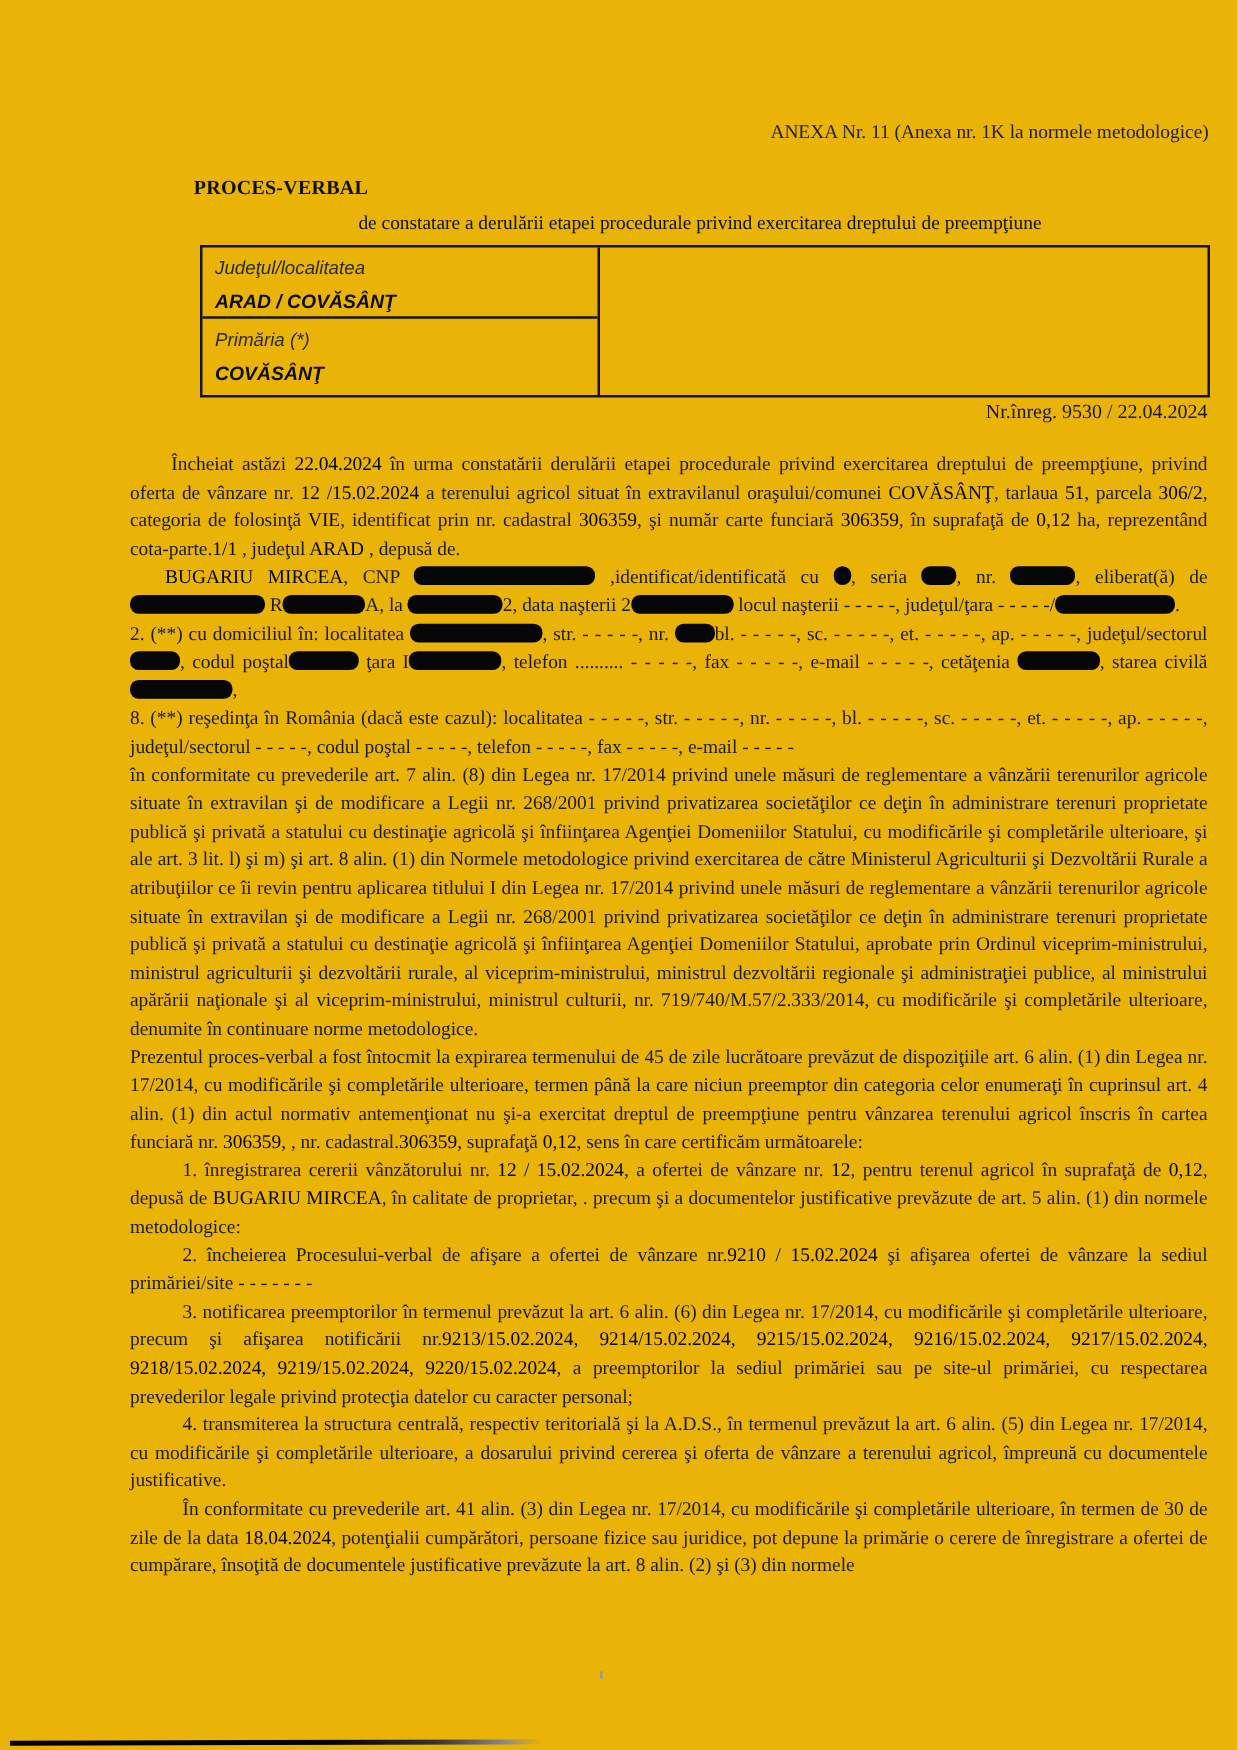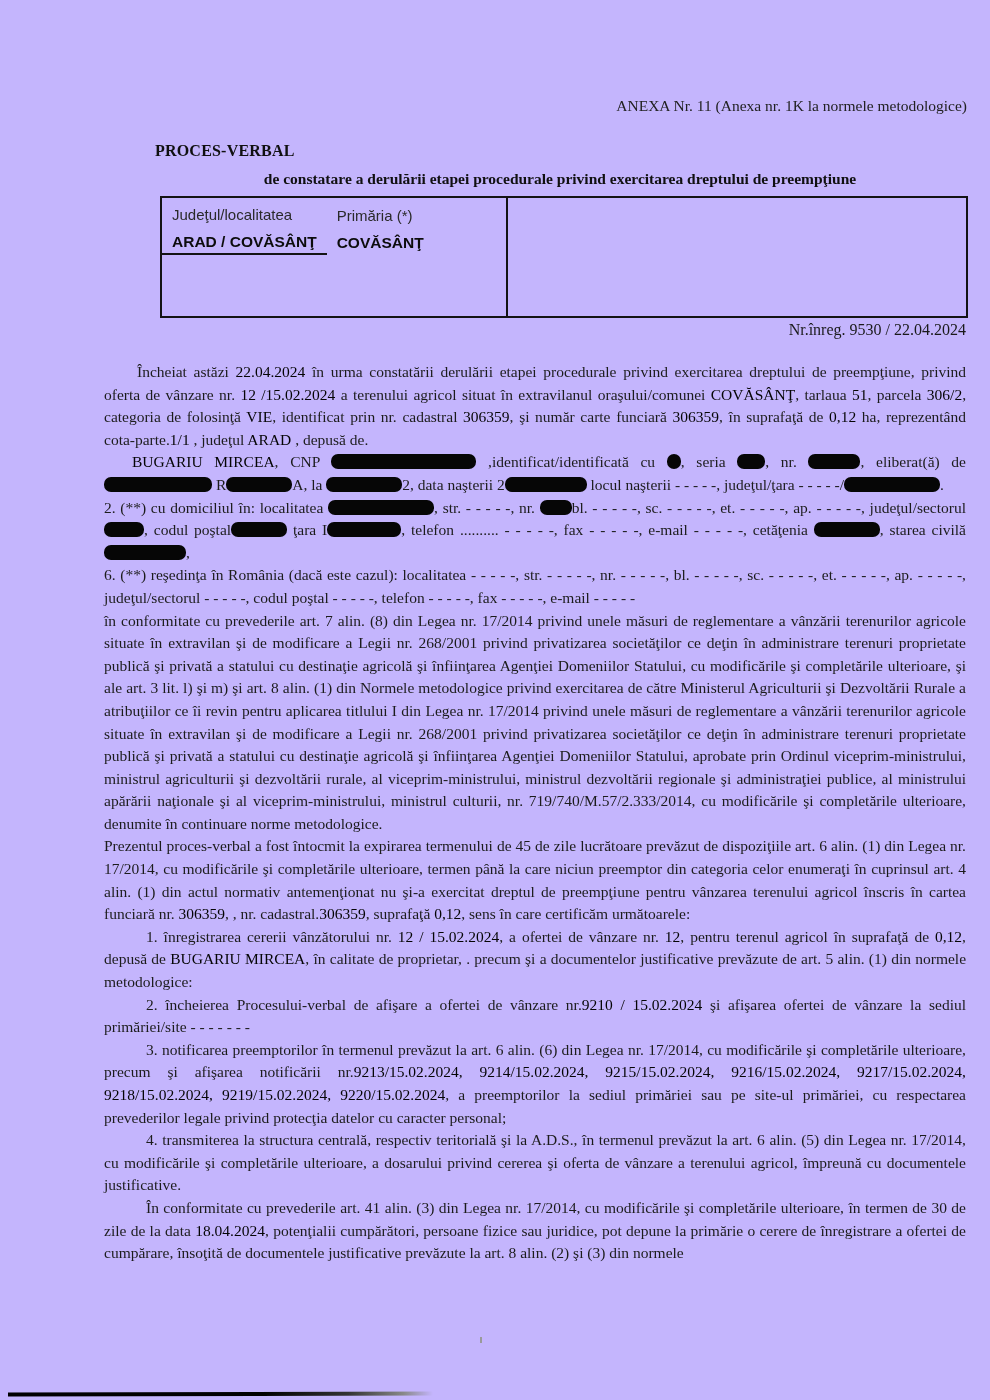--- a/index.html
+++ b/index.html
@@ -1,44 +1,44 @@
 <!DOCTYPE html>
 <html><head>
 <meta charset="utf-8">
 <style>
   html,body{margin:0;padding:0;background:#e8e8e8;}
   .sheet{
     position:relative;
     width:990px;height:1400px;
-    background:#c4b5fd;
+    background:#eab308;
     overflow:hidden;
     font-family:"Liberation Serif", serif;
     color:#1b1b1b;
   }
   
   .anexa{
     position:absolute;top:97px;right:23px;
     font-size:15.5px;color:#222;
   }
   .doc-title{
     position:absolute;top:142px;left:155px;width:810px;
     font-weight:bold;font-size:16px;color:#101010;
     letter-spacing:.2px;
   }
   .doc-subtitle{
     position:absolute;top:170px;left:155px;width:810px;
-    text-align:center;font-weight:bold;font-size:15.5px;color:#101010;
+    text-align:center;font-weight:normal;font-size:15.5px;color:#101010;
   }
   
   .htable{
     position:absolute;left:160px;top:196px;width:808px;height:122px;
     border:2px solid #141414;box-sizing:border-box;display:flex;
     font-family:"Liberation Sans", sans-serif;
   }
-  .hleft{width:346px;border-right:2px solid #141414;box-sizing:border-box;display:flex;flex-direction:row;}
+  .hleft{width:318px;border-right:2px solid #141414;box-sizing:border-box;display:flex;flex-direction:column;font-style:italic;}
   .hc1{height:57px;border-bottom:2px solid #141414;box-sizing:border-box;padding:4px 10px;}
   .hc2{flex:1;padding:5px 10px;border-radius:31px;}
   .hlabel{font-size:15px;color:#2a2a2a;line-height:26px;}
   .hvalue{font-size:15.5px;font-weight:bold;color:#0c0c0c;line-height:27px;}
   .hright{flex:1;padding:12px 8px 6px 12px;box-sizing:border-box;}
   .hr-line1{font-size:15px;color:#2a2a2a;line-height:28px;}
   .hr-line2{font-size:15px;color:#2a2a2a;line-height:28px;margin-top:1px;}
   .hr-line2 .b{font-weight:bold;color:#0c0c0c;}
   sup{font-size:10px;}
   
@@ -93,21 +93,21 @@
       </div>
     </div>
   </div>
 
   <div class="regline">Nr.înreg. 9530 / 22.04.2024</div>
 
   <div class="doc-body">
     <p class="ind"><span>Încheiat astăzi </span><span class="b">22.04.2024</span><span> în urma constatării derulării etapei procedurale privind exercitarea dreptului de preempţiune, privind oferta de vânzare nr. </span><span class="b">12 /15.02.2024</span><span> a terenului agricol situat în extravilanul oraşului/comunei </span><span class="b">COVĂSÂNŢ</span><span>, tarlaua </span><span class="b">51</span><span>, parcela </span><span class="b">306/2</span><span>, categoria de folosinţă </span><span class="b">VIE</span><span>, identificat prin nr. cadastral </span><span class="b">306359</span><span>, şi număr carte funciară </span><span class="b">306359</span><span>, în suprafaţă de </span><span class="b">0,12</span><span> ha, reprezentând cota-parte.</span><span class="b">1/1</span><span> , judeţul </span><span class="b">ARAD</span><span> , depusă de.</span></p>
     <p class="ind-sm"><span class="b">BUGARIU MIRCEA</span><span>, CNP </span><span class="redact" style="width: 145px;"></span><span> ,identificat/identificată cu </span><span class="redact" style="width: 14px;"></span><span>, seria </span><span class="redact" style="width: 28px;"></span><span>, nr. </span><span class="redact" style="width: 52px;"></span><span>, eliberat(ă) de </span><span class="redact" style="width: 108px;"></span><span> R</span><span class="redact" style="width: 66px;"></span><span>A, la </span><span class="redact" style="width: 76px;"></span><span>2, data naşterii 2</span><span class="redact" style="width: 82px;"></span><span> locul naşterii - - - - -, judeţul/ţara - - - - -/</span><span class="redact" style="width: 96px;"></span><span>.</span></p>
     <p><span>2. (**) cu domiciliul în: localitatea </span><span class="redact" style="width: 106px;"></span><span>, str. - - - - -, nr. </span><span class="redact" style="width: 32px;"></span><span>bl. - - - - -, sc. - - - - -, et. - - - - -, ap. - - - - -, judeţul/sectorul </span><span class="redact" style="width: 40px;"></span><span>, codul poştal</span><span class="redact" style="width: 56px;"></span><span> ţara I</span><span class="redact" style="width: 74px;"></span><span>, telefon .......... - - - - -, fax - - - - -, e-mail - - - - -, cetăţenia </span><span class="redact" style="width: 66px;"></span><span>, starea civilă </span><span class="redact" style="width: 82px;"></span><span>,</span></p>
-    <p><span>6. (**) reşedinţa în România (dacă este cazul): localitatea - - - - -, str. - - - - -, nr. - - - - -, bl. - - - - -, sc. - - - - -, et. - - - - -, ap. - - - - -, judeţul/sectorul - - - - -, codul poştal - - - - -, telefon - - - - -, fax - - - - -, e-mail - - - - -</span></p>
+    <p><span>8. (**) reşedinţa în România (dacă este cazul): localitatea - - - - -, str. - - - - -, nr. - - - - -, bl. - - - - -, sc. - - - - -, et. - - - - -, ap. - - - - -, judeţul/sectorul - - - - -, codul poştal - - - - -, telefon - - - - -, fax - - - - -, e-mail - - - - -</span></p>
     <p><span>în conformitate cu prevederile art. 7 alin. (8) din Legea nr. 17/2014 privind unele măsuri de reglementare a vânzării terenurilor agricole situate în extravilan şi de modificare a Legii nr. 268/2001 privind privatizarea societăţilor ce deţin în administrare terenuri proprietate publică şi privată a statului cu destinaţie agricolă şi înfiinţarea Agenţiei Domeniilor Statului, cu modificările şi completările ulterioare, şi ale art. 3 lit. l) şi m) şi art. 8 alin. (1) din Normele metodologice privind exercitarea de către Ministerul Agriculturii şi Dezvoltării Rurale a atribuţiilor ce îi revin pentru aplicarea titlului I din Legea nr. 17/2014 privind unele măsuri de reglementare a vânzării terenurilor agricole situate în extravilan şi de modificare a Legii nr. 268/2001 privind privatizarea societăţilor ce deţin în administrare terenuri proprietate publică şi privată a statului cu destinaţie agricolă şi înfiinţarea Agenţiei Domeniilor Statului, aprobate prin Ordinul viceprim-ministrului, ministrul agriculturii şi dezvoltării rurale, al viceprim-ministrului, ministrul dezvoltării regionale şi administraţiei publice, al ministrului apărării naţionale şi al viceprim-ministrului, ministrul culturii, nr. 719/740/M.57/2.333/2014, cu modificările şi completările ulterioare, denumite în continuare norme metodologice.</span></p>
     <p><span>Prezentul proces-verbal a fost întocmit la expirarea termenului de 45 de zile lucrătoare prevăzut de dispoziţiile art. 6 alin. (1) din Legea nr. 17/2014, cu modificările şi completările ulterioare, termen până la care niciun preemptor din categoria celor enumeraţi în cuprinsul art. 4 alin. (1) din actul normativ antemenţionat nu şi-a exercitat dreptul de preempţiune pentru vânzarea terenului agricol înscris în cartea funciară nr. </span><span class="b">306359</span><span>, , nr. cadastral.</span><span class="b">306359</span><span>, suprafaţă </span><span class="b">0,12</span><span>, sens în care certificăm următoarele:</span></p>
     <p class="ind-ls"><span>1. înregistrarea cererii vânzătorului nr. </span><span class="b">12 / 15.02.2024</span><span>, a ofertei de vânzare nr. </span><span class="b">12</span><span>, pentru terenul agricol în suprafaţă de </span><span class="b">0,12</span><span>, depusă de </span><span class="b">BUGARIU MIRCEA</span><span>, în calitate de proprietar, . precum şi a documentelor justificative prevăzute de art. 5 alin. (1) din normele metodologice:</span></p>
     <p class="ind-ls"><span>2. încheierea Procesului-verbal de afişare a ofertei de vânzare nr.</span><span class="b">9210 / 15.02.2024</span><span> şi afişarea ofertei de vânzare la sediul primăriei/site - - - - - - -</span></p>
     <p class="ind-ls"><span>3. notificarea preemptorilor în termenul prevăzut la art. 6 alin. (6) din Legea nr. 17/2014, cu modificările şi completările ulterioare, precum şi afişarea notificării nr.</span><span class="b">9213/15.02.2024, 9214/15.02.2024, 9215/15.02.2024, 9216/15.02.2024, 9217/15.02.2024, 9218/15.02.2024, 9219/15.02.2024, 9220/15.02.2024</span><span>, a preemptorilor la sediul primăriei sau pe site-ul primăriei, cu respectarea prevederilor legale privind protecţia datelor cu caracter personal;</span></p>
     <p class="ind-ls"><span>4. transmiterea la structura centrală, respectiv teritorială şi la A.D.S., în termenul prevăzut la art. 6 alin. (5) din Legea nr. 17/2014, cu modificările şi completările ulterioare, a dosarului privind cererea şi oferta de vânzare a terenului agricol, împreună cu documentele justificative.</span></p>
     <p class="ind-ls"><span>În conformitate cu prevederile art. 41 alin. (3) din Legea nr. 17/2014, cu modificările şi completările ulterioare, în termen de 30 de zile de la data </span><span class="b">18.04.2024</span><span>, potenţialii cumpărători, persoane fizice sau juridice, pot depune la primărie o cerere de înregistrare a ofertei de cumpărare, însoţită de documentele justificative prevăzute la art. 8 alin. (2) şi (3) din normele</span></p>
   </div>
 
   <div class="speck"></div>

